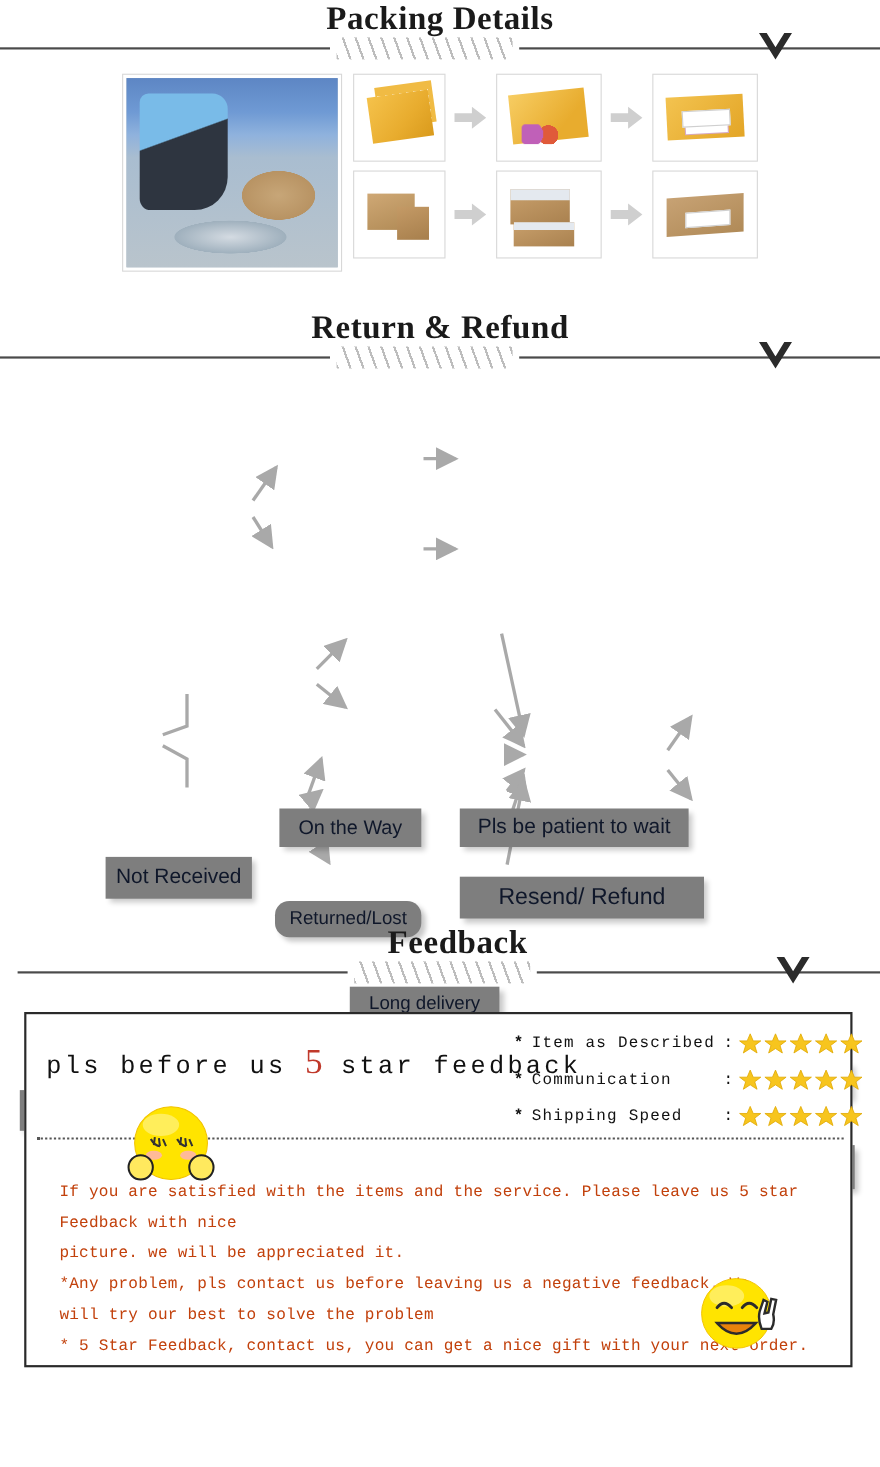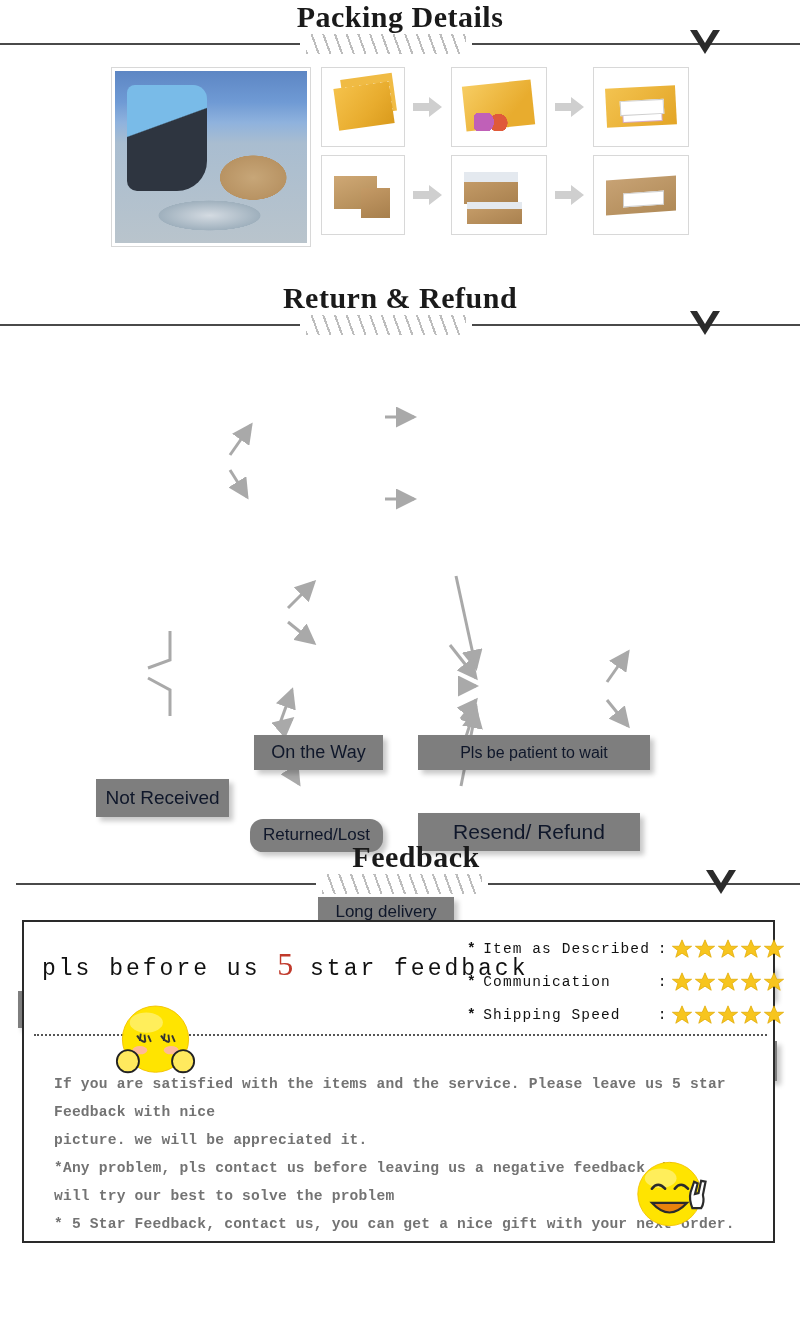--- a/index.html
+++ b/index.html
@@ -248,24 +248,23 @@
     left: 10px; top: 112px;
     width: 733px;
     border-top: 2px dotted #555;
   }
   .fb-body {
     position: absolute;
     left: 30px; top: 148px;
     width: 700px;
     font-family: "Liberation Mono", monospace;
     font-size: 14.6px;
-    color: #737373;
+    color: #c2410c;
     line-height: 28px;
     letter-spacing: 0.2px;
-    font-weight: bold;
   }
   .emoji-shy {
     position: absolute;
     left: 108px; top: 995px;
     width: 95px; height: 92px;
   }
   .emoji-peace {
     position: absolute;
     left: 628px; top: 1150px;
     width: 90px; height: 88px;
@@ -370,23 +369,23 @@
   <line x1="461" y1="752" x2="476" y2="706" stroke="#a9a9a9" stroke-width="3" marker-end="url(#ah)"></line>
   <line x1="461" y1="786" x2="476" y2="710" stroke="#a9a9a9" stroke-width="3" marker-end="url(#ah)"></line>
 
   <line x1="607" y1="682" x2="628" y2="652" stroke="#a9a9a9" stroke-width="3" marker-end="url(#ah)"></line>
   <line x1="607" y1="700" x2="628" y2="726" stroke="#a9a9a9" stroke-width="3" marker-end="url(#ah)"></line>
 </svg>
 
 <div class="flow" id="flow-a">
     <div class="node" style="left: 96px; top: 443px; width: 133px; height: 38px; font-size: 19px;">Not Received</div>
     <div class="node" style="left: 254px; top: 399px; width: 129px; height: 35px; font-size: 18px;">On the Way</div>
-    <div class="node" style="left: 418px; top: 399px; width: 232px; height: 35px; font-size: 16px;">Pls be patient to wait</div>
+    <div class="node" style="left: 418px; top: 399px; width: 208px; height: 35px; font-size: 19px;">Pls be patient to wait</div>
     <div class="node" style="left: 250px; top: 483px; width: 133px; height: 33px; font-size: 17px; border-radius: 13px;">Returned/Lost</div>
-    <div class="node" style="left: 418px; top: 477px; width: 222px; height: 38px; font-size: 21px; text-align: center;">Resend/ Refund</div>
+    <div class="node" style="left: 418px; top: 461px; width: 222px; height: 38px; font-size: 21px; text-align: center;">Resend/ Refund</div>
   </div>
 <div class="flow" id="flow-b">
     <div class="node" style="left: 18px; top: 655px; width: 130px; height: 37px; font-size: 23px;">Received</div>
     <div class="node" style="left: 108px; top: 598px; width: 178px; height: 33px; font-size: 17px;">Not quality problem</div>
     <div class="node" style="left: 110px; top: 716px; width: 167px; height: 34px; font-size: 18px;">Quality problem</div>
     <div class="node" style="left: 318px; top: 561px; width: 136px; height: 30px; font-size: 17px;">Long delivery</div>
     <div class="node" style="left: 318px; top: 630px; width: 130px; height: 30px; font-size: 17px;">Don’  t like it</div>
     <div class="node" style="left: 296px; top: 673px; width: 163px; height: 26px; font-size: 16px;">Broken/Defective</div>
     <div class="node" style="left: 296px; top: 706px; width: 163px; height: 27px; font-size: 16px;">Different color</div>
     <div class="node" style="left: 296px; top: 740px; width: 163px; height: 25px; font-size: 16px;">Shortage</div>

